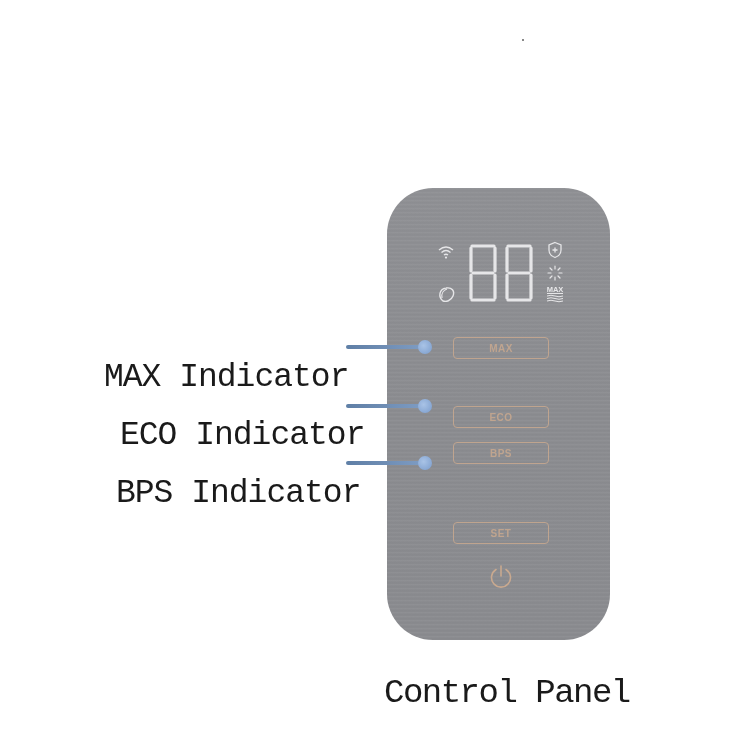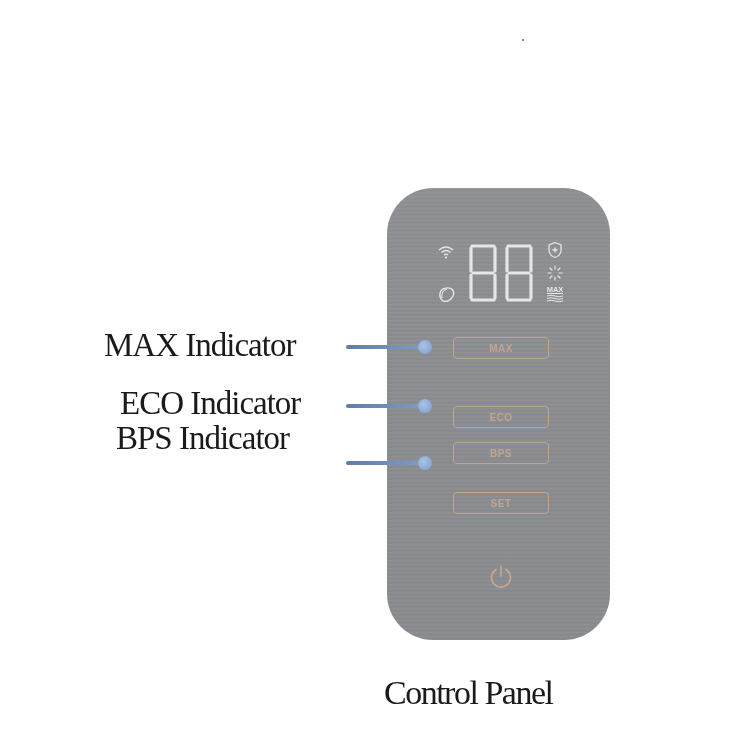--- a/index.html
+++ b/index.html
@@ -15,26 +15,26 @@
            pointer-events:none; }
   .seg-display { position:absolute; left:467px; top:243px; width:70px; height:60px; }
   .lcd-icon { position:absolute; }
   .btn { position:absolute; left:453px; width:96px; height:22px; box-sizing:border-box;
          border:1.5px solid #c9a98f; border-radius:4px; background:transparent;
          color:#c9a98f; font-size:10px; font-weight:bold; letter-spacing:0.5px;
          display:flex; align-items:center; justify-content:center; opacity:0.85;
          font-family: "Liberation Sans", sans-serif; }
   .power { position:absolute; left:487px; top:563px; width:28px; height:28px; }
   .label { position:absolute; color:#1a1a1a; font-size:33px; font-weight:normal;
-           letter-spacing:-1px; font-family:Liberation Serif, serif; white-space:nowrap; }
+           letter-spacing:-1px; font-family:Liberation Mono, monospace; white-space:nowrap;margin-top:32px; }
   .leader { position:absolute; height:4px; background:linear-gradient(90deg,#5f7fa6,#7f9dc4); border-radius:2px; }
   .knob { position:absolute; width:14px; height:14px; border-radius:50%;
           background: radial-gradient(circle at 40% 40%, #a9c3e6, #7a9ccc); }
   .caption { position:absolute; left:384px; top:674px; color:#1a1a1a; font-size:34px;
-             letter-spacing:-1.5px; font-family:Liberation Serif, serif; white-space:nowrap; }
+             letter-spacing:-1.5px; font-family:Liberation Mono, monospace; white-space:nowrap; }
 </style>
 </head>
 <body>
 
 <div class="dot-speck"></div>
 
 <div class="panel"></div>
 
 <svg class="lcd-icon" style="left:437px;top:243px" width="18" height="18" viewBox="0 0 18 18">
   <path d="M2 7 Q9 1 16 7" stroke="#e6e6e8" stroke-width="1.4" fill="none"></path>
@@ -98,36 +98,36 @@
 
 <div class="btn" style="top:337px">
   <span>MAX</span>
 </div>
 <div class="btn" style="top:406px">
   <span>ECO</span>
 </div>
 <div class="btn" style="top:442px">
   <span>BPS</span>
 </div>
-<div class="btn" style="top:492px">
+<div class="btn" style="top:522px">
   <span>SET</span>
 </div>
 
 <svg class="power" viewBox="0 0 28 28">
   <g>
     <path d="M9 6.5 A9.5 9.5 0 1 0 19 6.5" stroke="#c9a98f" stroke-width="1.6" fill="none" stroke-linecap="round"></path>
     <path d="M14 3 V13" stroke="#c9a98f" stroke-width="1.6" stroke-linecap="round"></path>
   </g>
 </svg>
 
 <div class="label" style="left:104px;top:327px">MAX Indicator</div>
 <div class="leader" style="left:346px;top:345px;width:80px"></div>
 <div class="knob" style="left:418px;top:340px"></div>
 
 <div class="label" style="left:120px;top:385px">ECO Indicator</div>
 <div class="leader" style="left:346px;top:404px;width:80px"></div>
 <div class="knob" style="left:418px;top:399px"></div>
 
-<div class="label" style="left:116px;top:420px">BPS Indicator</div>
+<div class="label" style="left:116px;top:443px">BPS Indicator</div>
 <div class="leader" style="left:346px;top:461px;width:80px"></div>
 <div class="knob" style="left:418px;top:456px"></div>
 
 <div class="caption">Control Panel</div>
 
 </body></html>

